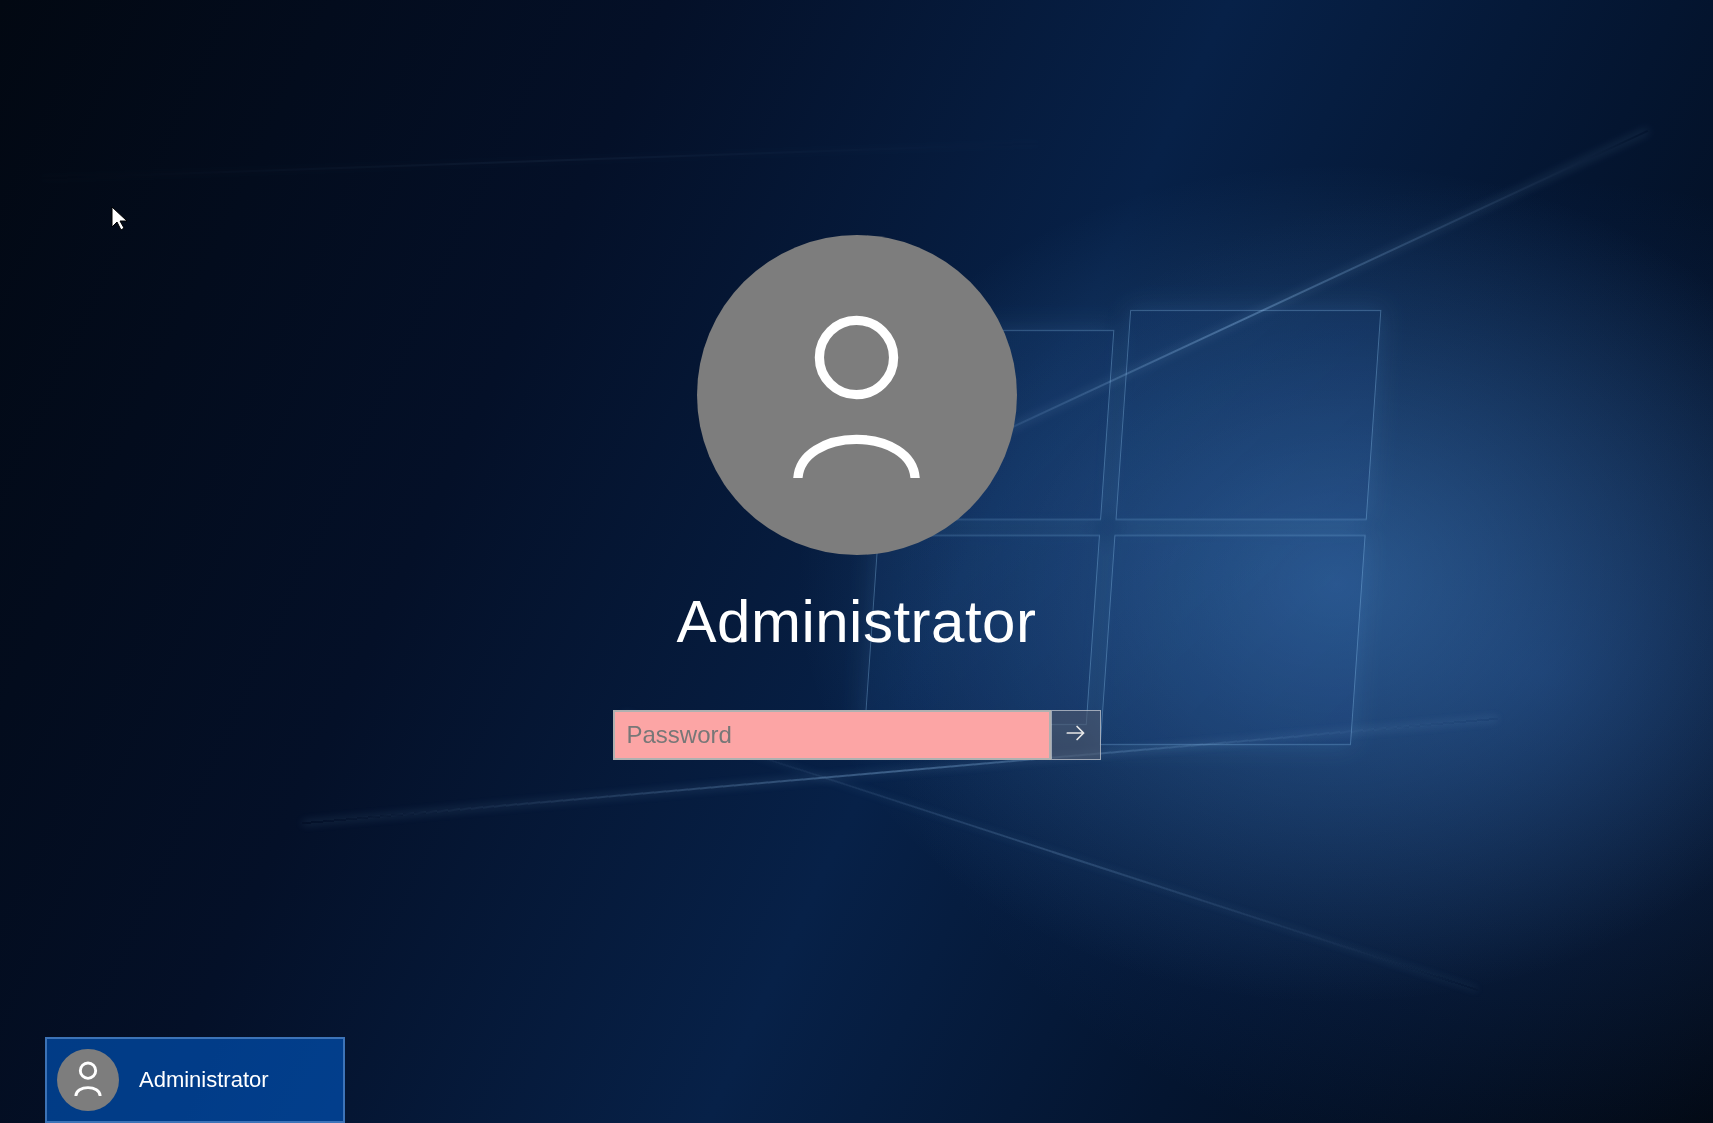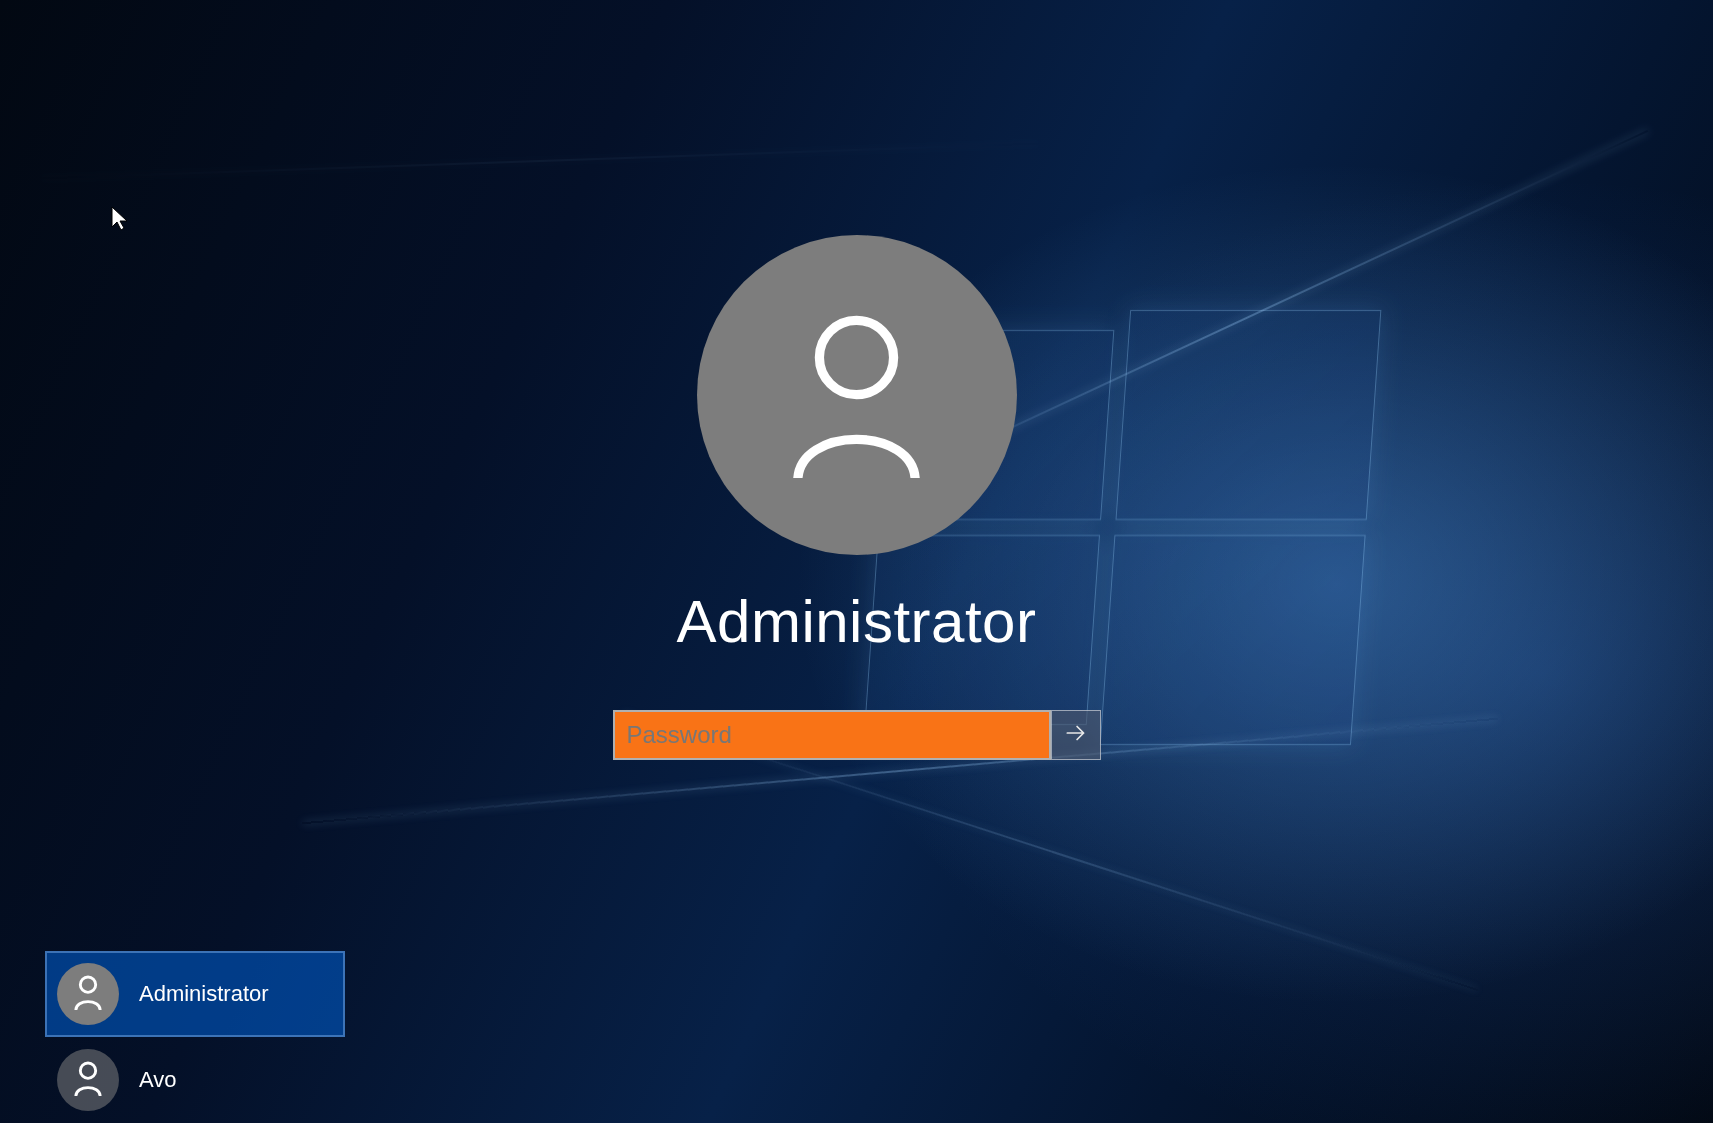--- a/index.html
+++ b/index.html
@@ -87,21 +87,21 @@
       margin-top: 54px;
       display: flex;
       align-items: stretch;
       height: 50px;
     }
 
     .password-input {
       width: 438px;
       height: 50px;
       border: 2px solid #b0b0b0;
-      background: #f97316;
+      background: #fca5a5;
       font-size: 24px;
       font-weight: 300;
       padding: 0 12px;
       color: #333;
       outline: none;
       font-family: inherit;
     }
     .password-input::placeholder {
       color: #777;
       font-weight: 300;
@@ -212,31 +212,20 @@
       <span>
         <svg width="32" height="36" viewBox="0 0 100 110">
           <circle cx="50" cy="32" r="24" fill="none" stroke="#ffffff" stroke-width="9"></circle>
           <path d="M 12 112 C 12 76, 88 76, 88 112" fill="none" stroke="#ffffff" stroke-width="9" stroke-linecap="round"></path>
         </svg>
       </span>
     </div>
     <span class="user-list-label">Administrator</span>
   </div>
 
-  <div class="user-list-item">
-    <div class="avatar-small">
-      <span>
-        <svg width="32" height="36" viewBox="0 0 100 110">
-          <circle cx="50" cy="32" r="24" fill="none" stroke="#ffffff" stroke-width="9"></circle>
-          <path d="M 12 112 C 12 76, 88 76, 88 112" fill="none" stroke="#ffffff" stroke-width="9" stroke-linecap="round"></path>
-        </svg>
-      </span>
-    </div>
-    <span class="user-list-label">Avo</span>
-  </div>
 
 </div>
 
 <div class="cursor">
   <svg width="20" height="28" viewBox="0 0 20 28">
     <path d="M2 2 L2 22 L7 17 L11 25 L14 23 L10 16 L17 16 Z" fill="#ffffff" stroke="#000000" stroke-width="1"></path>
   </svg>
 </div>
 
 </body></html>

